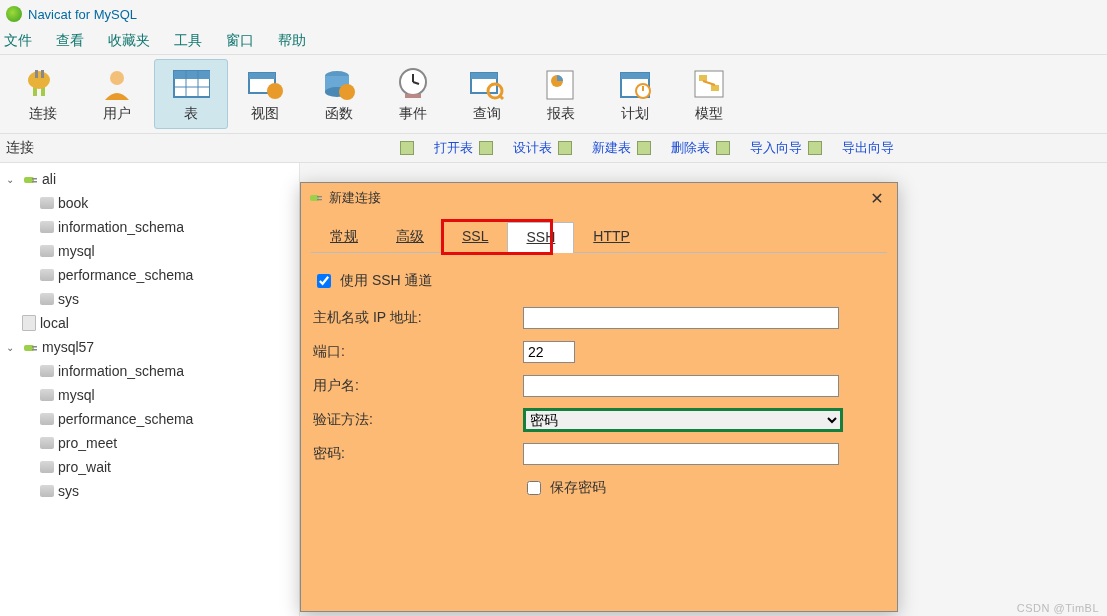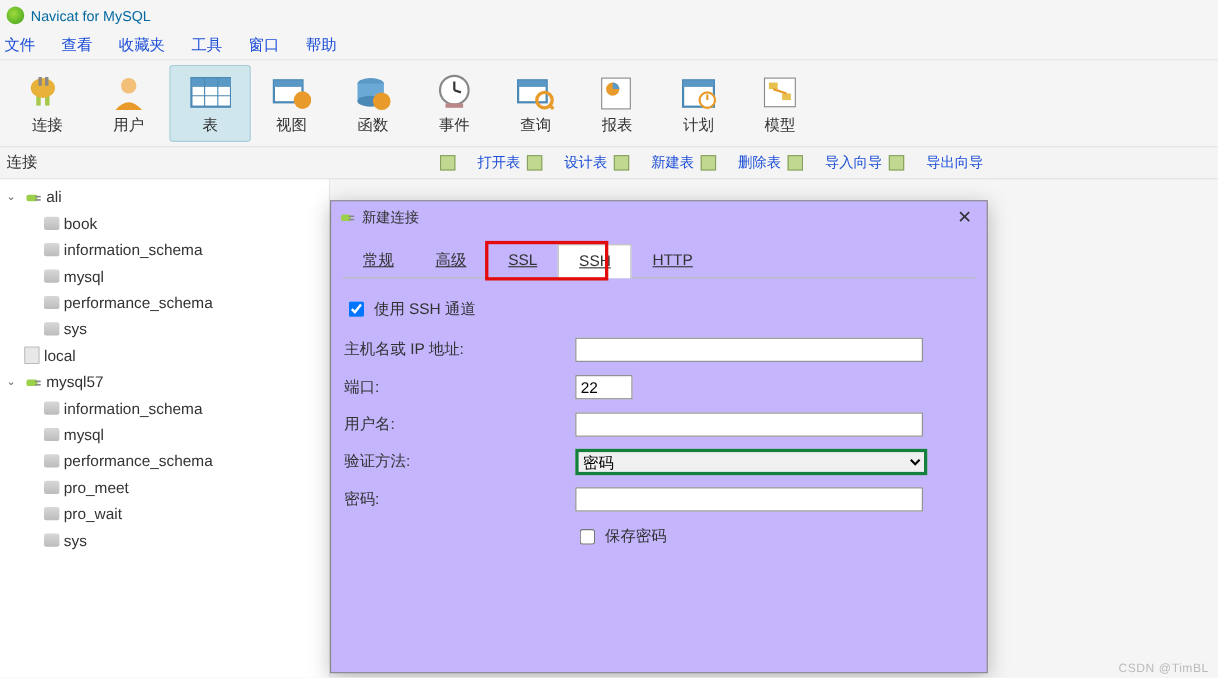--- a/index.html
+++ b/index.html
@@ -4,21 +4,21 @@
 <style>
   * { box-sizing: border-box; }
   body { margin: 0; font-family: "Microsoft YaHei", "Segoe UI", sans-serif; font-size: 13px; background: #f5f5f5; color: #333; overflow: hidden; width: 1107px; height: 616px; position: relative; }
 
   
   .titlebar { background: #f5f5f5; height: 28px; display: flex; align-items: center; padding: 0 6px; gap: 6px; }
   .titlebar .logo { width: 16px; height: 16px; background: radial-gradient(circle at 40% 40%, #9cdb3a, #3c9e1f); border-radius: 50%; }
   .titlebar .title { color: #0369a1; font-size: 13px; }
 
   
-  .menubar { display: flex; padding: 4px 4px; gap: 24px; font-size: 14px; color: #1d4ed8; }
+  .menubar { display: flex; padding: 4px 4px; gap: 24px; font-size: 14px; color: #0f766e; }
   .menubar span { cursor: default; }
 
   .divider { height: 1px; background: #e0e0e0; }
 
   
   .toolbar { display: flex; background: #f5f5f5; padding: 4px 6px; align-items: center; }
   .tool { display: flex; flex-direction: column; align-items: center; justify-content: center; padding: 6px 18px; border-radius: 3px; cursor: pointer; }
   .tool.active { background: #cfe6ed; border: 1px solid #a8cdd8; padding: 5px 17px; }
   .tool .ticon { width: 38px; height: 38px; display: flex; align-items: center; justify-content: center; }
   .tool .tlbl { font-size: 14px; margin-top: 2px; }
@@ -35,21 +35,21 @@
   .sidebar { width: 300px; background: #fff; border-right: 1px solid #e5e5e5; padding-top: 4px; overflow: hidden; }
   .tree { font-size: 14px; }
   .tree .node { display: flex; align-items: center; height: 24px; padding-left: 6px; gap: 4px; }
   .tree .node.child { padding-left: 40px; }
   .tree .toggle { width: 12px; font-size: 10px; color: #666; }
   .tree .conn-icon { width: 16px; height: 16px; }
   .tree .db-icon { width: 14px; height: 12px; background: linear-gradient(#d8d8d8,#bcbcbc); border-radius: 2px; position: relative; }
   .tree .srv-icon { width: 14px; height: 16px; background: #e8e8e8; border: 1px solid #bbb; border-radius: 1px; }
 
   
-  .dialog { position: absolute; left: 300px; top: 182px; width: 598px; height: 430px; background: #c4b5fd; border: 1px solid #888; box-shadow: 0 4px 18px rgba(0,0,0,0.25); display: flex; flex-direction: column; }
+  .dialog { position: absolute; left: 300px; top: 182px; width: 598px; height: 430px; background: #fdba74; border: 1px solid #888; box-shadow: 0 4px 18px rgba(0,0,0,0.25); display: flex; flex-direction: column; }
   .dlg-title { height: 30px; display: flex; align-items: center; justify-content: space-between; padding: 0 8px; }
   .dlg-title .l { display: flex; align-items: center; gap: 6px; }
   .dlg-title .plug { width: 14px; height: 14px; }
   .dlg-title .close { width: 24px; height: 24px; display:flex; align-items:center; justify-content:center; font-size:16px; cursor:pointer; }
   .tabstrip { display: flex; padding: 8px 10px 0 10px; gap: 0; position: relative; text-decoration: underline; }
   .tab { padding: 6px 18px; border: 1px solid transparent; border-bottom: none; font-size: 14px; cursor: pointer; }
   .tab.active { background: #fff; border-color: #bbb; position: relative; top: 1px; }
   .tabline { height: 1px; background: #bbb; margin: 0 10px; }
   .redbox { position: absolute; border: 3px solid #e30b0b; }
   .form { padding: 18px 12px; }

